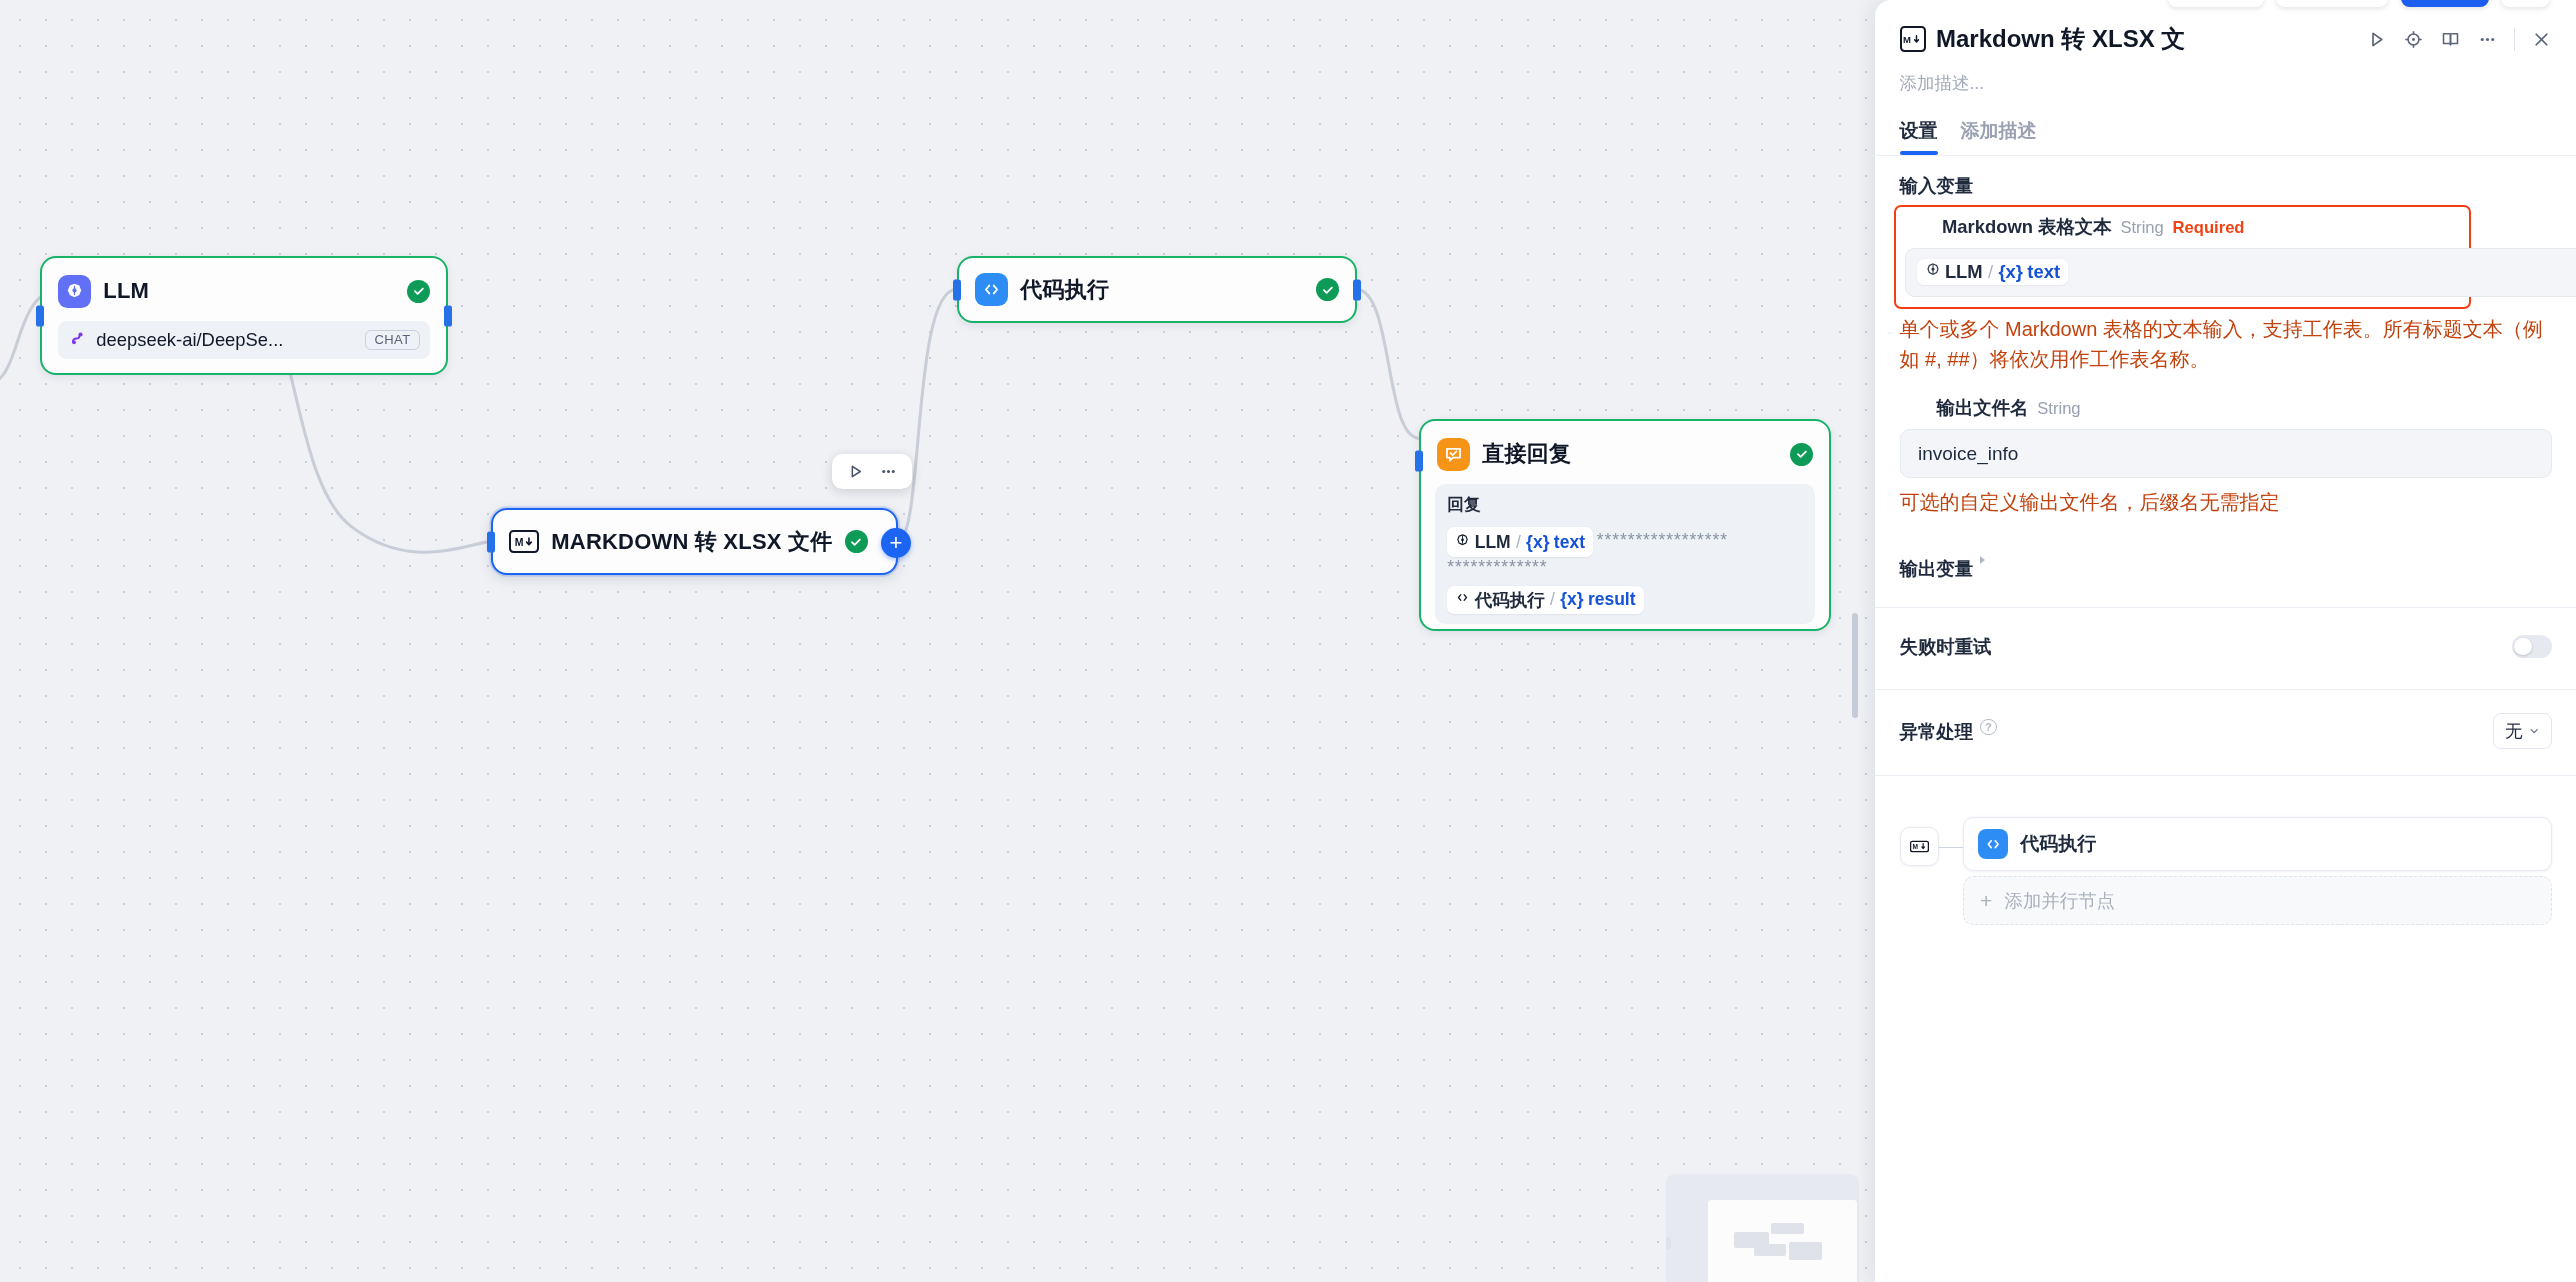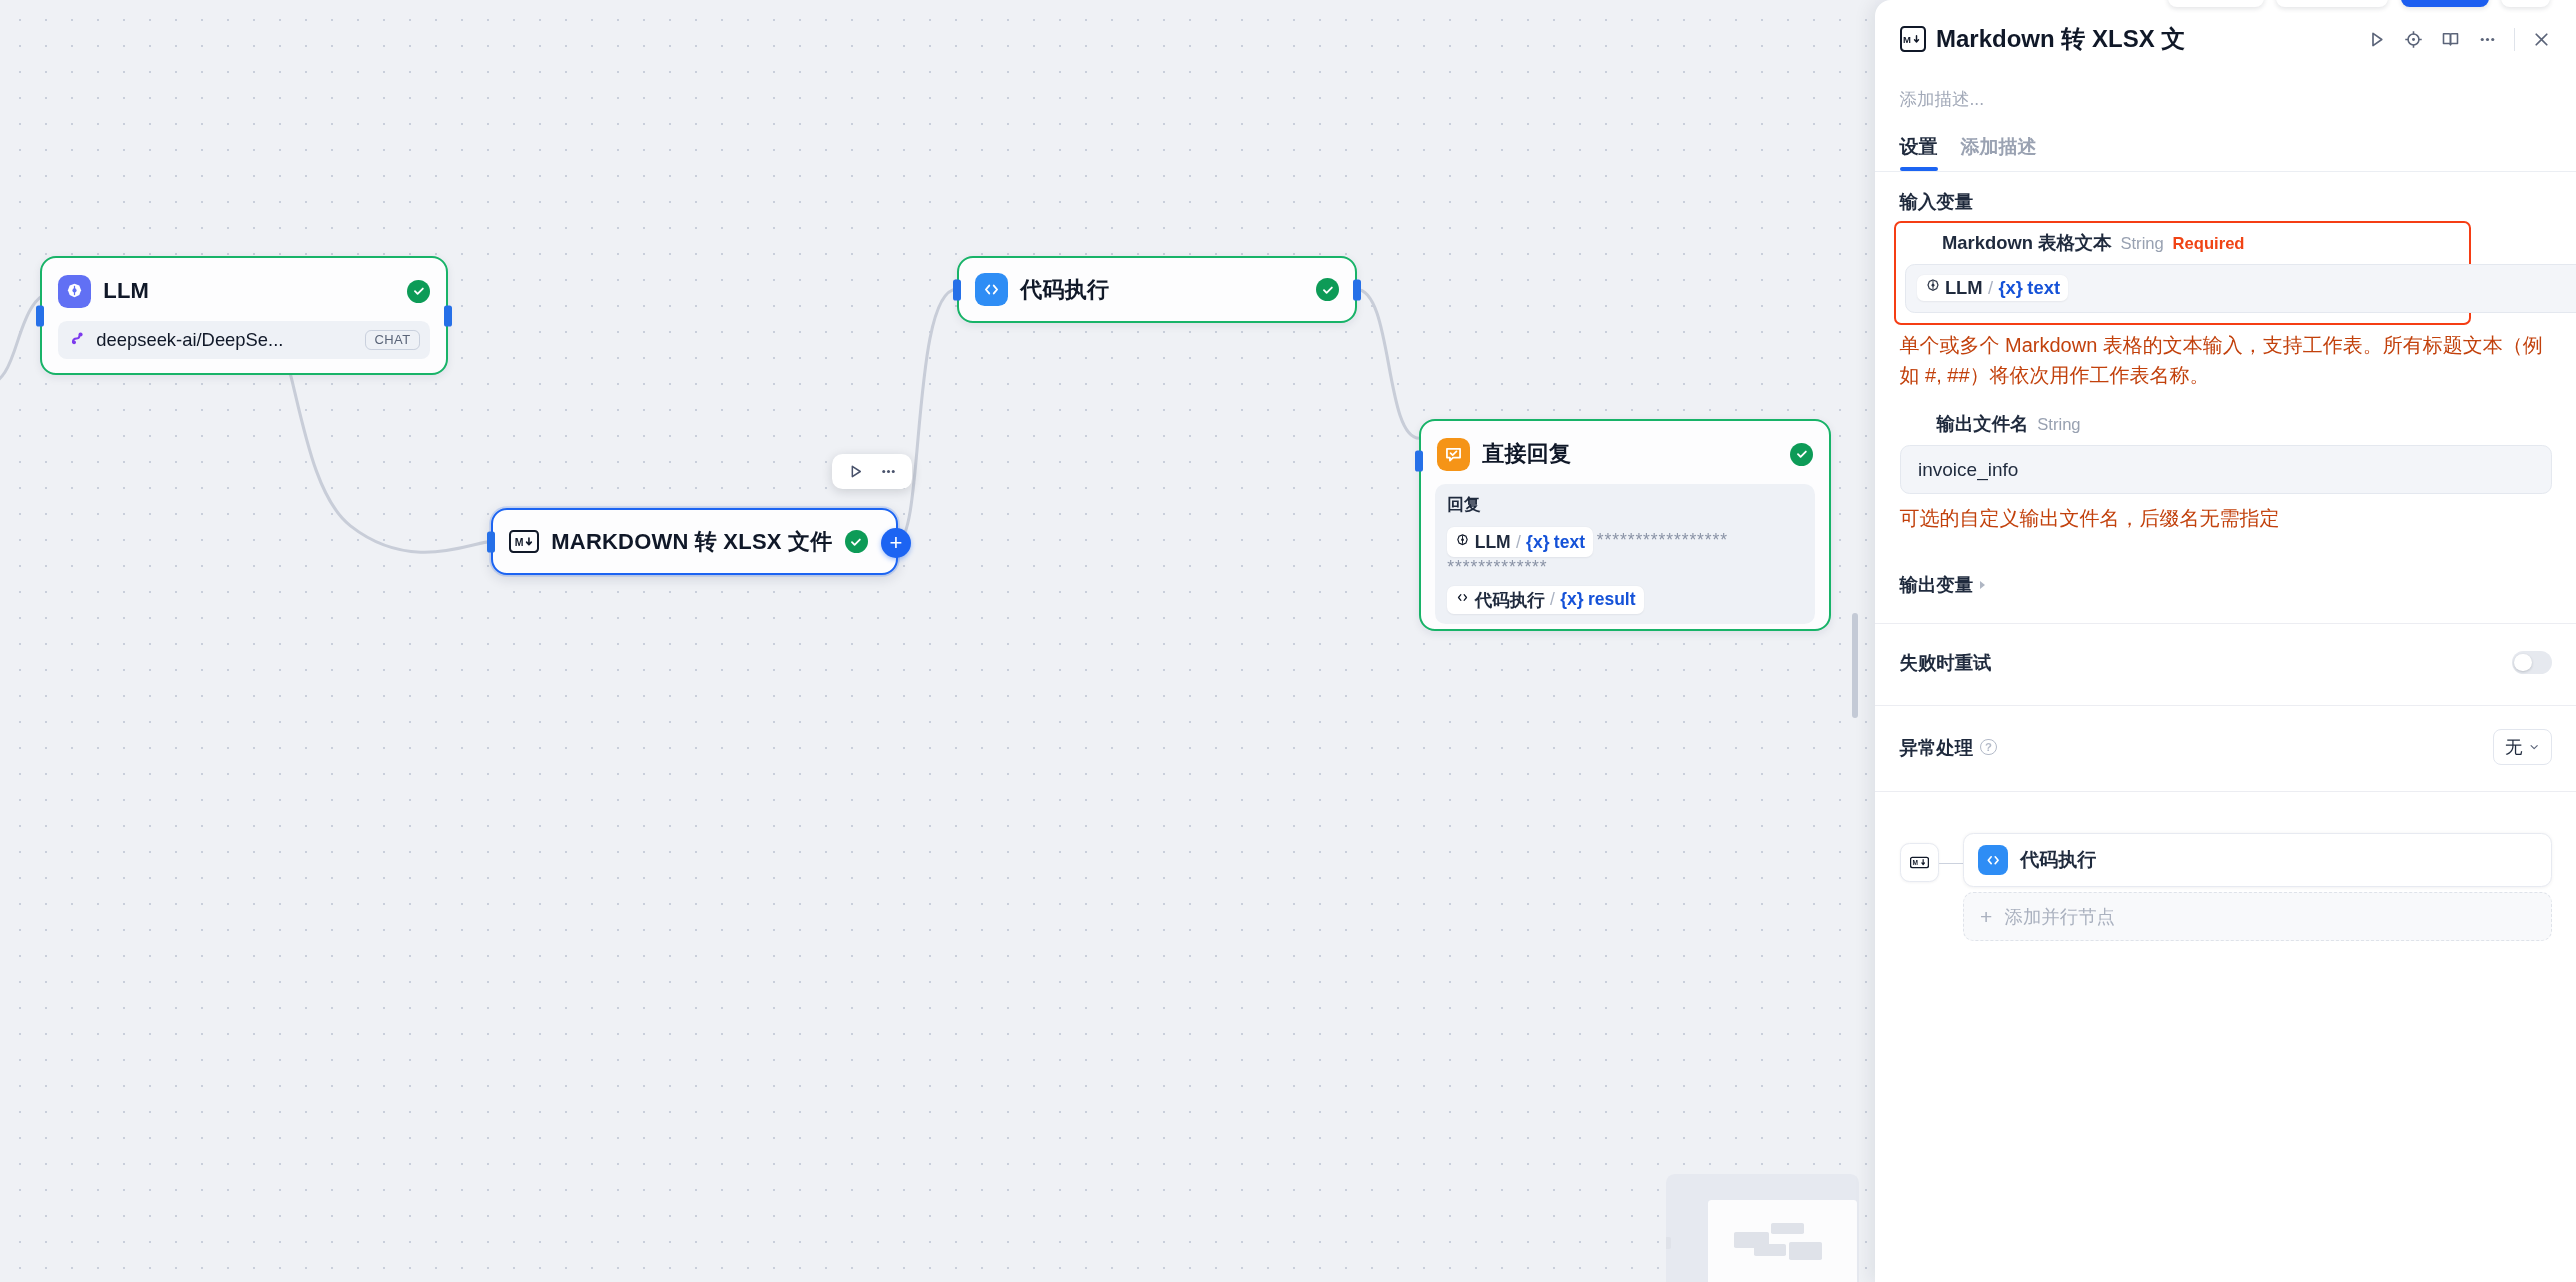--- a/index.html
+++ b/index.html
@@ -110,21 +110,21 @@
   .panel-head { padding: 23px 24.5px 0 24.5px; }
   .ph-row { display: flex; align-items: center; gap: 10.5px; }
   .md-icon {
     width: 26px; height: 26px; border: 2.1px solid #101828; border-radius: 4.4px;
     display:flex; align-items:center; justify-content:center; flex:0 0 auto;
   }
   .panel-title { font-size: 24px; font-weight: 700; color: #101828; white-space: nowrap; }
   .ph-actions { margin-left: auto; display: flex; align-items: center; gap: 16px; color: #5b6479; }
   .ph-actions .pa { display: flex; align-items: center; justify-content: center; cursor: pointer; }
   .ph-div { width: 0.9px; height: 23px; background: #dfe3ea; }
-  .panel-desc { margin-top: 32px; font-size: 17.5px; color: #a2a9b8; }
+  .panel-desc { margin-top: 16px; font-size: 17.5px; color: #a2a9b8; }
 
   .tabs { display: flex; gap: 23px; margin-top: 23px; padding: 0 24.5px; }
   .tab { font-size: 19px; font-weight: 700; color: #9aa2b2; padding-bottom: 10.5px; position: relative; cursor: pointer; }
   .tab.active { color: #1f2a3d; }
   .tab.active::after { content: ""; position: absolute; left: 0; right: 0; bottom: 0; height: 3.5px; background: #1c64f2; border-radius: 2.6px; }
   .tabs-sep { height: 0.9px; background: #ebeef3; }
 
   .panel-body { flex: 1; overflow: hidden; }
   .section { padding: 17.5px 24.5px 0 24.5px; }
   .sec-title { font-size: 18.4px; font-weight: 700; color: #1f2a3d; }
@@ -143,21 +143,21 @@
     border-radius: 9.6px; height: 49px; display: flex; align-items: center; padding: 0 10.5px;
     width: 689px;
   }
   .input-box.plain { width: auto; }
   .input-text { font-size: 19px; color: #1f2a3d; padding-left: 7px; }
   .field-hint { margin-top: 8.8px; font-size: 20px; color: #c2410c; line-height: 1.5; }
 
   .divider { height: 0.9px; background: #ecedf2; margin: 21px 0 0 0; }
 
   .row-between { display: flex; align-items: center; justify-content: space-between; }
-  .row-label { font-size: 18.4px; font-weight: 700; color: #1f2a3d; display: flex; align-items: center; gap: 7px; }
+  .row-label { font-size: 18.4px; font-weight: 700; color: #1f2a3d; display: flex; gap: 7px; }
   .q-mark { width: 16.6px; height: 16.6px; border: 1.4px solid #b3bac8; border-radius: 50%; color: #b3bac8; font-size: 11.4px; display:flex; align-items:center; justify-content:center; }
 
   .toggle { width: 40px; height: 23px; border-radius: 11.4px; background: #e6e9ef; position: relative; cursor: pointer; }
   .toggle .knob { position: absolute; left: 2.6px; top: 2.6px; width: 17.5px; height: 17.5px; border-radius: 50%; background: #fff; box-shadow: 0 0.9px 2.6px rgba(16,24,40,.2); }
 
   .select-box {
     border: 0.9px solid #e2e6ee; border-radius: 8px; padding: 5.3px 10.5px;
     font-size: 17.5px; color: #1f2a3d; display: flex; align-items: center; gap: 5.3px; cursor: pointer;
   }
 

